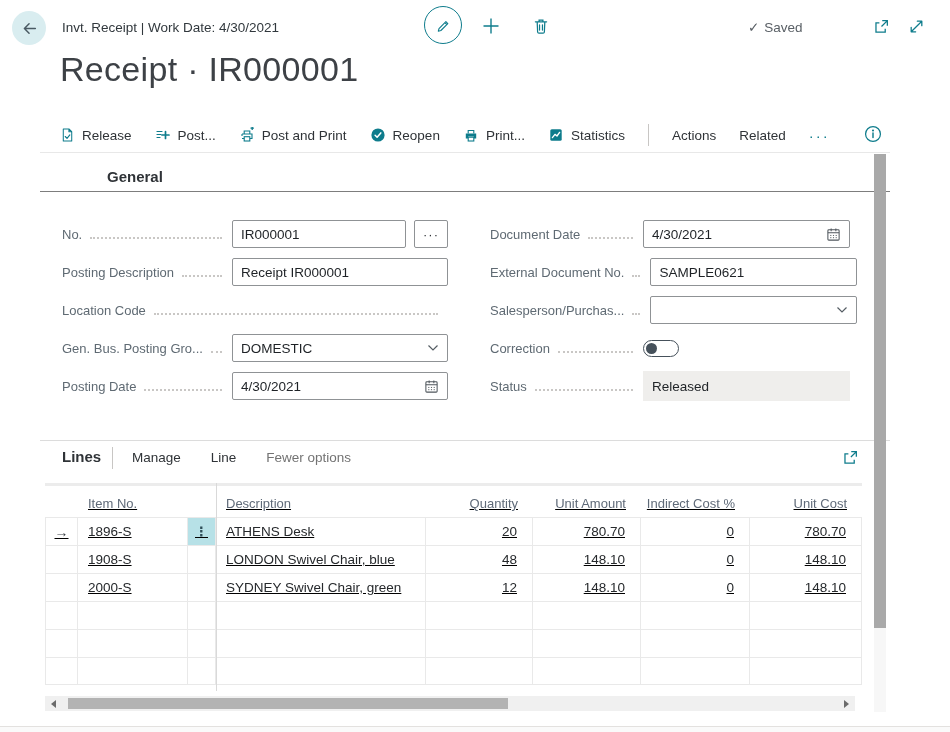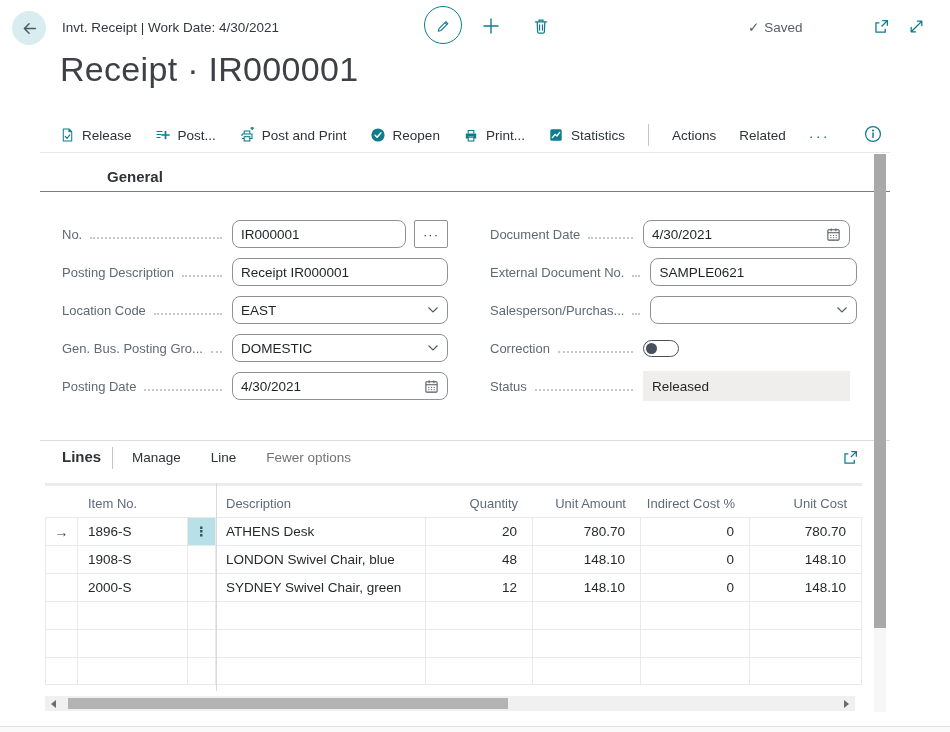--- a/index.html
+++ b/index.html
@@ -35,21 +35,21 @@
   
   .sec-heading { position:absolute; left:62px; top:168px; font-size:15px; font-weight:bold; color:#2f3337;margin-left:45px; }
   .general-rule { position:absolute; left:40px; top:191px; width:850px; height:1px; background:#7d7d7d; }
 
   .fields-col { position:absolute; top:220px; }
   .fields-left { left:62px; width:386px; }
   .fields-right { left:490px; width:360px; }
   .f-row { display:flex; align-items:center; height:28px; margin-bottom:10px; }
   .f-label { font-size:13px; color:#5f6a73; white-space:nowrap; flex-shrink:0; }
   .f-leader { flex:1; border-bottom:2px dotted #c9c7c5; height:16px; margin:0 10px 7px 8px; min-width:8px; }
-  .ctrl { height:28px; border:1px solid #8f9295; border-radius:8px; background:#fff;
+  .ctrl { height:28px; border:1px solid #8f9295; border-radius:2px; background:#fff;
     display:flex; align-items:center; padding:0 8px; font-size:13.5px; color:#1e2226; flex-shrink:0; }
   .ctrl .val { flex:1; white-space:nowrap; overflow:hidden; }
   .w-l { width:216px; }
   .w-r { width:207px; }
   .no-group { display:flex; width:216px; flex-shrink:0; }
   .no-group .ctrl { width:174px; }
   .assist-btn { width:34px; height:28px; margin-left:8px; border:1px solid #8f9295; border-radius:2px;
     display:flex; align-items:center; justify-content:center; font-size:13px; color:#2f3337;
     letter-spacing:1px; cursor:pointer; flex-shrink:0; }
   .toggle { width:36px; height:17px; border:1px solid #46515b; border-radius:9px; position:relative;
@@ -61,21 +61,21 @@
   
   .lines-rule { position:absolute; left:40px; top:440px; width:850px; height:1px; background:#dcdcdc; }
   .lines-heading { position:absolute; left:62px; top:448px; font-size:15px; font-weight:bold; color:#2f3337; }
   .lines-divider { position:absolute; left:112px; top:447px; width:1px; height:22px; background:#c8c6c4; }
   .lines-menu { position:absolute; left:132px; top:450px; display:flex; gap:30px; }
   .lm-item { font-size:13.5px; color:#2f3337; cursor:pointer; }
   .lm-item.muted { color:#737373; }
   .lines-expand { position:absolute; left:840px; top:447px; width:20px; height:20px; }
 
   
-  .grid { position:absolute; left:45px; top:483px; width:817px; }
+  .grid { position:absolute; left:45px; top:483px; width:817px;text-decoration:underline; }
   .grid-topstrip { height:3px; background:#ececec; }
   .g-head { display:flex; height:31px; align-items:flex-end; padding-bottom:6px; }
   .g-row { display:flex; height:28px; border-top:1px solid #e9e9e9; align-items:center; }
   .g-row.last { border-bottom:1px solid #e9e9e9; }
   .gc { height:100%; display:flex; align-items:center; font-size:13.5px; color:#26292c;
     border-right:1px solid #e9e9e9; overflow:hidden; white-space:nowrap; }
   .g-head .gc { border-right:none; height:auto; color:#5f6a78; font-size:13px; }
   .c-gutter { width:33px; justify-content:center; border-left:1px solid #e9e9e9; }
   .g-head .c-gutter { border-left:none; }
   .c-item { width:110px; padding-left:10px; }
@@ -252,28 +252,20 @@
     <div class="f-row">
       <span class="f-label">Posting Description</span>
       <span class="f-leader"></span>
       <div class="ctrl w-l">
           <span class="val">Receipt IR000001</span>
         </div>
     </div>
     <div class="f-row">
       <span class="f-label">Location Code</span>
       <span class="f-leader"></span>
-      <div class="ctrl w-l">
-        <span class="val">EAST</span>
-        <span>
-            <svg width="12" height="8" viewBox="0 0 12 8">
-              <path d="M1.5 1.5 L6 6 l4.5-4.5" stroke="#555d64" stroke-width="1.2" fill="none"></path>
-            </svg>
-          </span>
-      </div>
     </div>
     <div class="f-row">
       <span class="f-label">Gen. Bus. Posting Gro...</span>
       <span class="f-leader"></span>
       <div class="ctrl w-l">
         <span class="val">DOMESTIC</span>
         <span>
             <svg width="12" height="8" viewBox="0 0 12 8">
               <path d="M1.5 1.5 L6 6 l4.5-4.5" stroke="#555d64" stroke-width="1.2" fill="none"></path>
             </svg>

